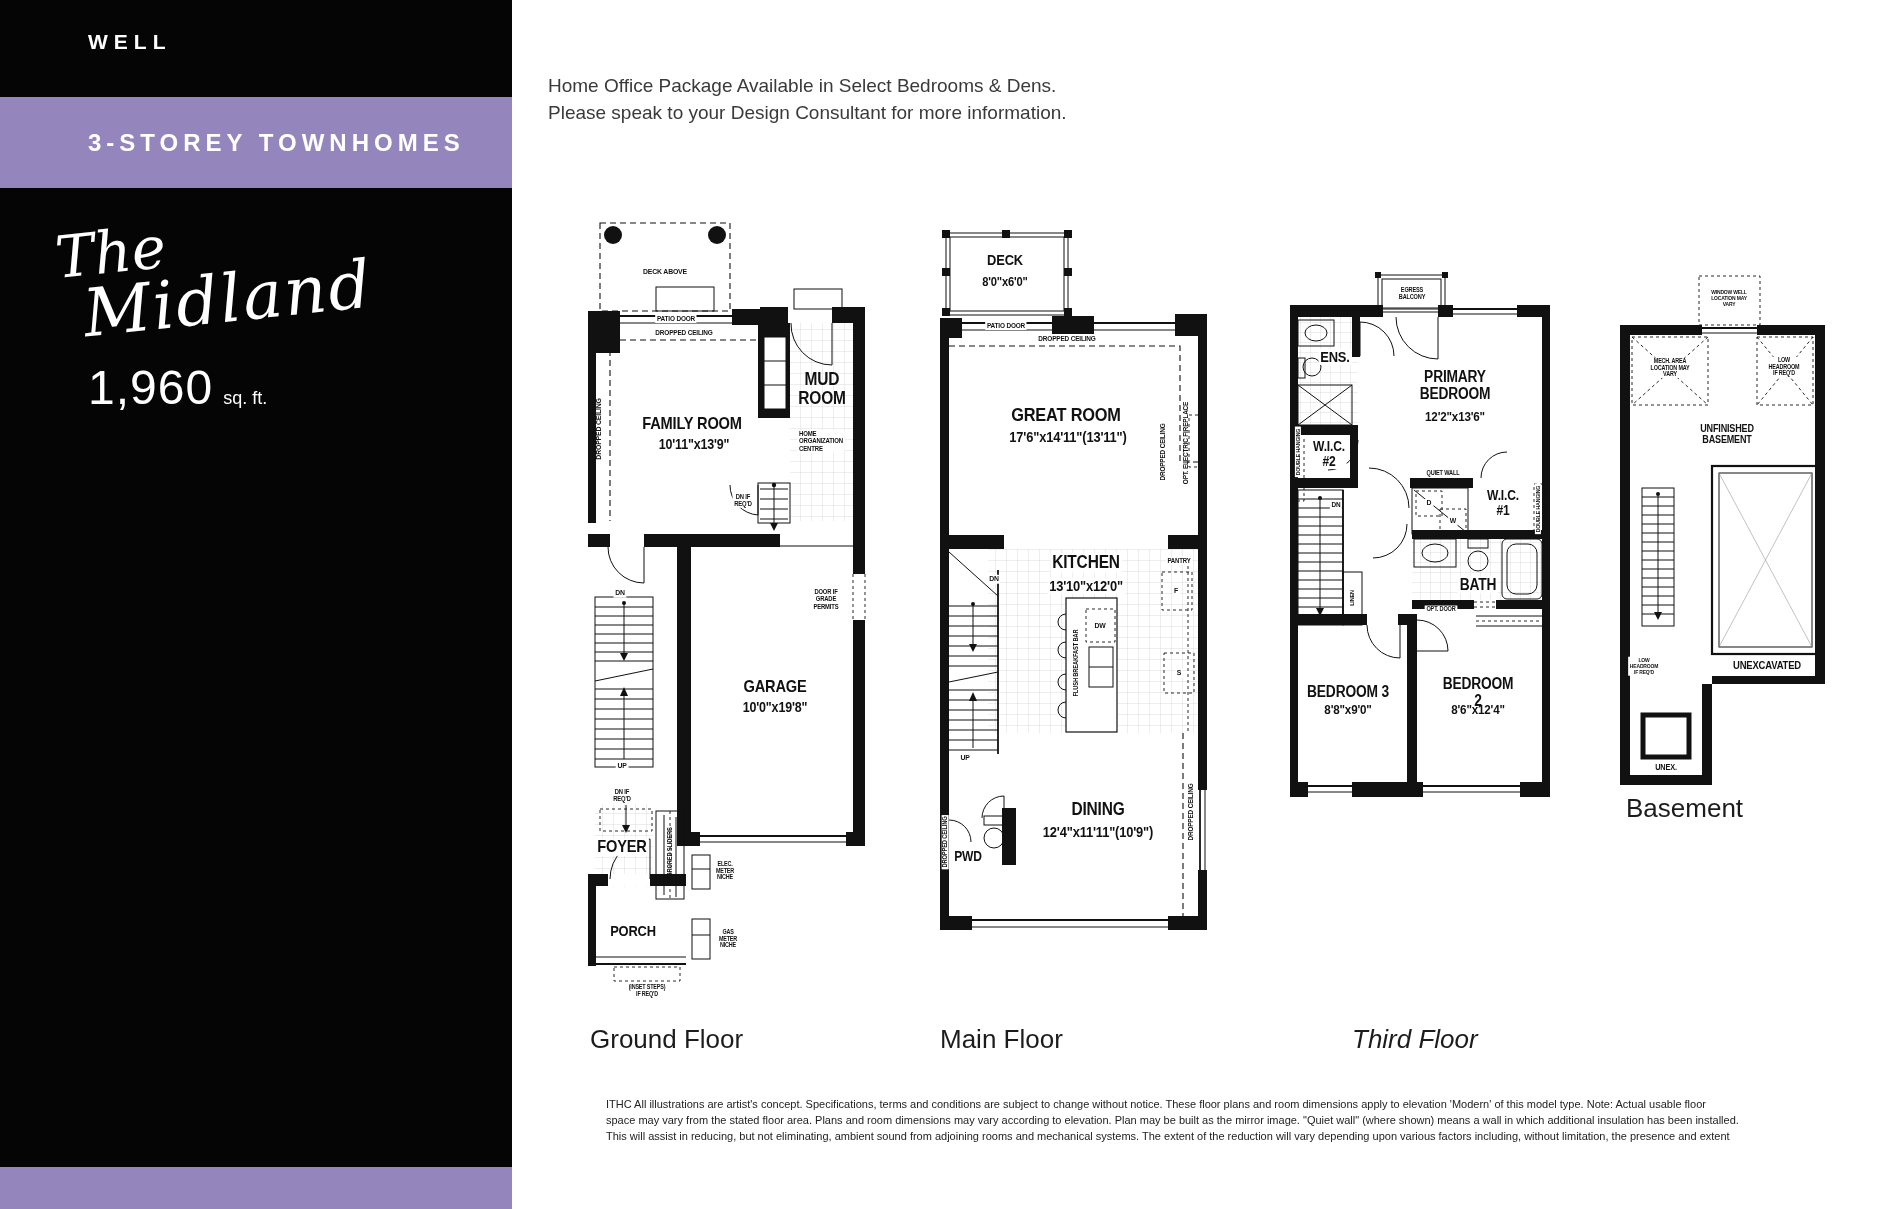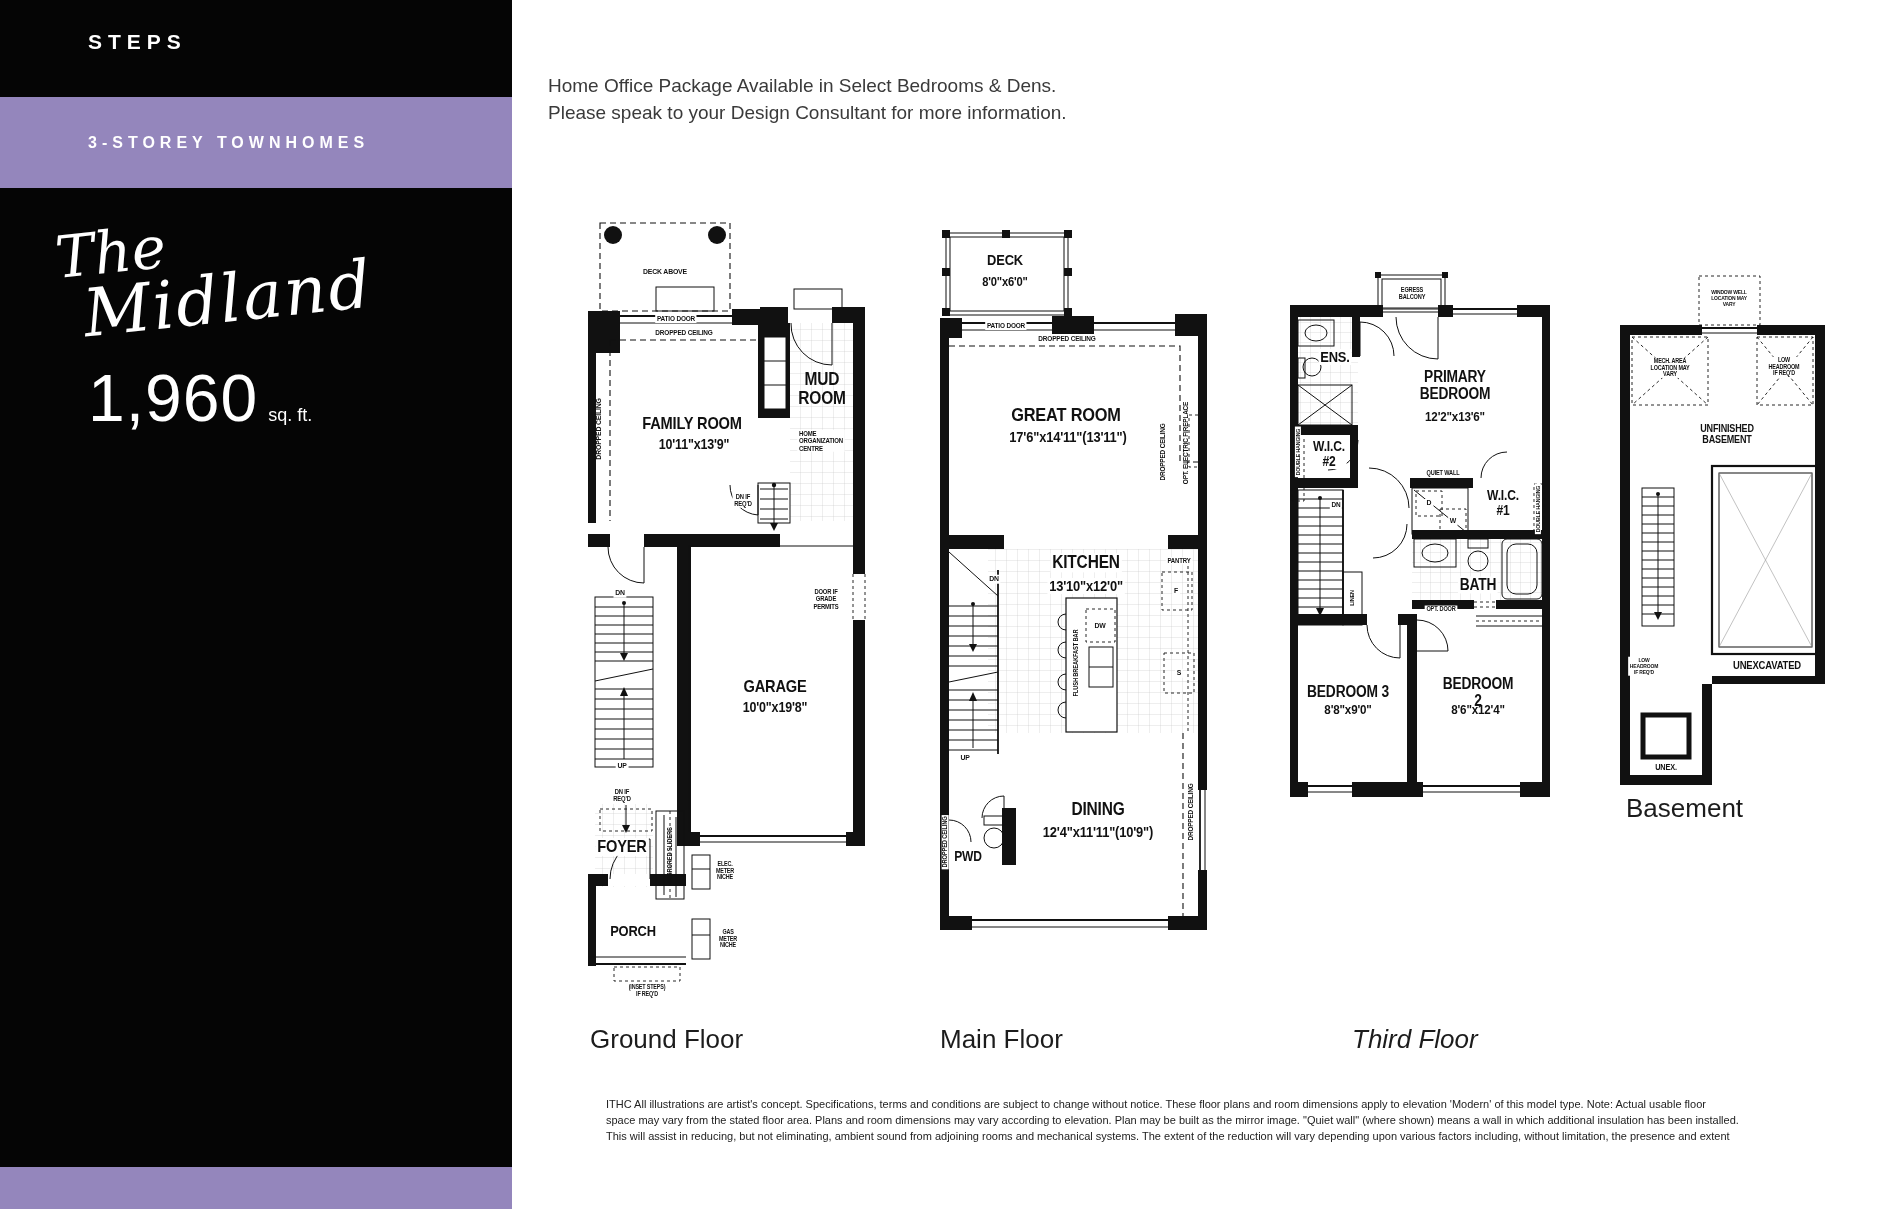--- a/index.html
+++ b/index.html
@@ -2,27 +2,27 @@
 <html><head>
 <meta charset="utf-8">
 <style>
   html,body{margin:0;padding:0;background:#e8e8e8;}
   .page{position:relative;width:1900px;height:1209px;background:#fff;overflow:hidden;
         font-family:"Liberation Sans",sans-serif;}
   
   .sidebar{position:absolute;left:0;top:0;width:512px;height:1209px;background:#050505;}
   .brand{position:absolute;left:88px;top:30px;color:#fff;font-size:21px;font-weight:bold;letter-spacing:6px;}
   .band{position:absolute;left:0;top:97px;width:512px;height:91px;background:#9486BC;display:flex;align-items:center;}
-  .band-text{margin-left:88px;color:#fff;font-size:16px;font-weight:bold;letter-spacing:5px;white-space:nowrap;}
+  .band-text{margin-left:88px;color:#fff;font-size:24px;font-weight:bold;letter-spacing:5px;white-space:nowrap;}
   .script{position:absolute;left:40px;top:205px;width:400px;color:#fff;transform:rotate(-6deg);
           font-family:"DejaVu Serif",serif;font-style:italic;}
   .script .l1{font-size:58px;margin-left:18px;}
   .script .l2{font-size:66px;margin-top:-14px;margin-left:40px;letter-spacing:2px;}
   .area{position:absolute;left:88px;top:360px;color:#fff;}
-  .area .num{font-size:66px;font-weight:400;letter-spacing:1px;}
+  .area .num{font-size:48px;font-weight:400;letter-spacing:1px;}
   .area .unit{font-size:18px;margin-left:10px;}
   .bottom-accent{position:absolute;left:0;top:1167px;width:512px;height:42px;background:#9486BC;}
   
   .hdr{position:absolute;left:548px;top:72px;color:#3a3a3a;font-size:19px;line-height:27px;}
   
   .plan{position:absolute;}
   .plan svg{position:absolute;left:0;top:0;}
   .w{fill:#111;}
   .ln{stroke:#111;stroke-width:1;fill:none;}
   .ln2{stroke:#111;stroke-width:1.8;fill:none;}
@@ -37,21 +37,21 @@
   
   .disclaimer{position:absolute;left:606px;top:1096px;width:1240px;color:#222;
               font-size:11px;line-height:16px;}
 </style>
 </head>
 <body>
 
 <div class="page">
 
   <div class="sidebar">
-    <div class="brand">STEPS</div>
+    <div class="brand">WELL</div>
     <div class="band">
       <div class="band-text">3-STOREY TOWNHOMES</div>
     </div>
     <div class="script">
       <div class="l1">The</div>
       <div class="l2">Midland</div>
     </div>
     <div class="area">
       <span class="num">1,960</span><span class="unit">sq. ft.</span>
     </div>

